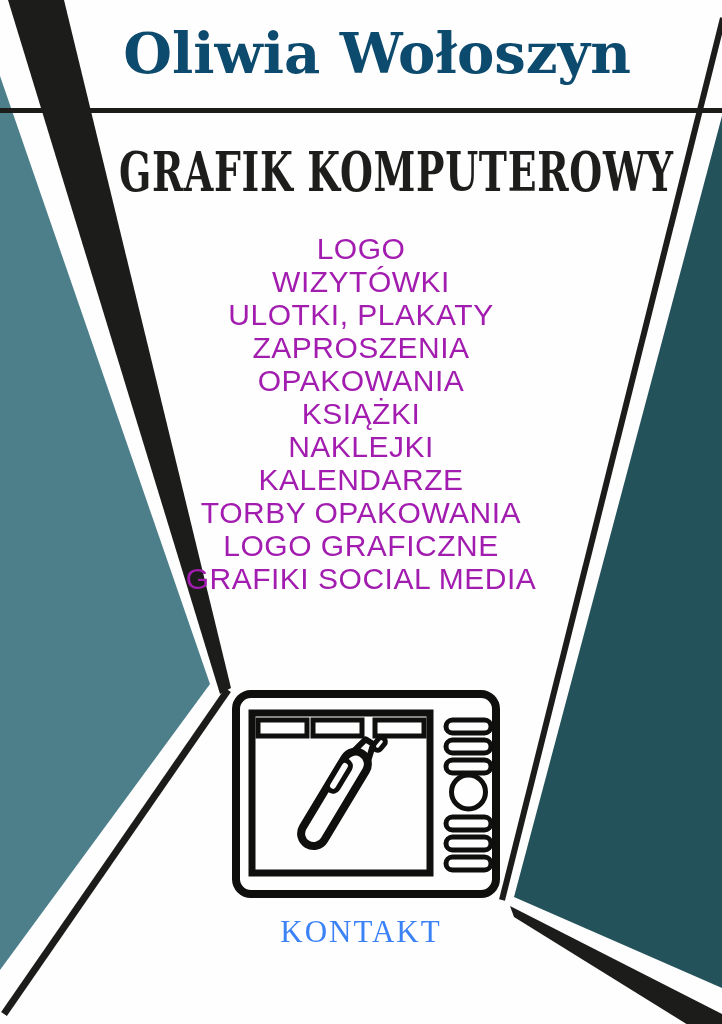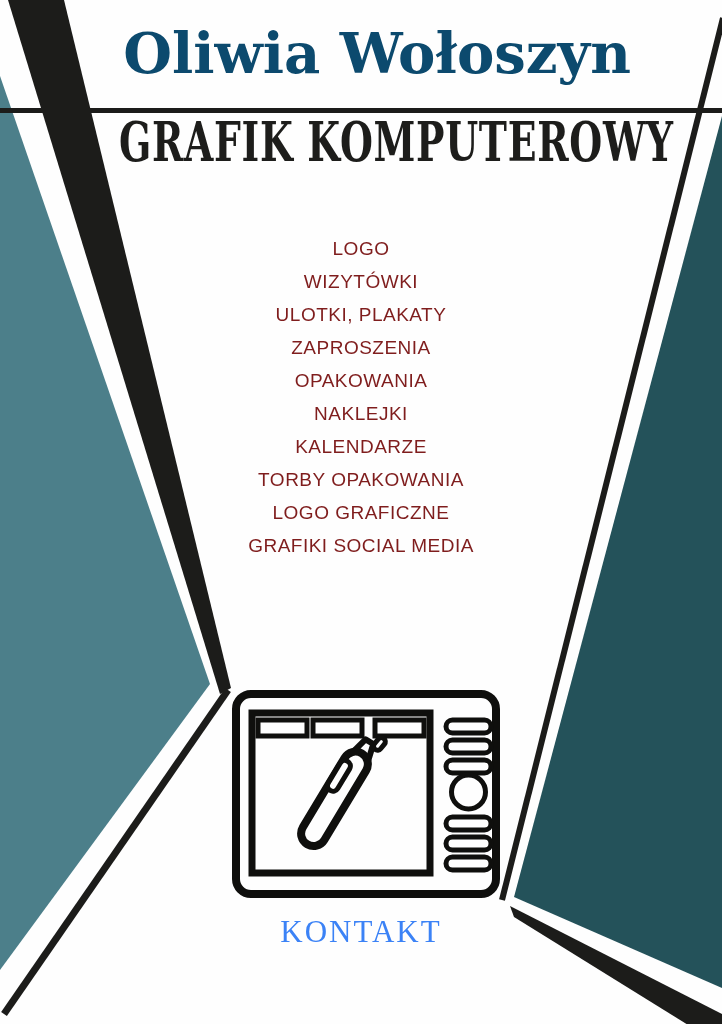--- a/index.html
+++ b/index.html
@@ -22,38 +22,38 @@
 
   #poster-name{
     top:20px;
     font-family:"DejaVu Serif", serif;
     font-weight:bold;
     font-size:56px;
     letter-spacing:0px;
     color:#0c4a6e;
     padding-left:16px;
   }
-  #poster-role{top:110px;}
+  #poster-role{top:140px;}
   #poster-role .condensed{
     display:inline-block;
     font-family:"DejaVu Serif", serif;
     font-weight:bold;
     font-size:54px;
     color:#1d1d1b;
     transform:scaleX(0.70);
     transform-origin:50% 50%;
     white-space:nowrap;
     letter-spacing:1px;
   }
   #services{
     top:232px;
     font-family:"Liberation Sans", sans-serif;
-    font-size:19px;
+    font-size:30px;
     line-height:33px;
-    color:#7f1d1d;
+    color:#a21caf;
     letter-spacing:0.5px;
   }
   #services .service-line{display:block;}
 
   #tablet-wrap{position:absolute;left:231px;top:688px;width:270px;height:212px;}
 
   #contact-heading{
     top:914px;
     font-size:31px;
     letter-spacing:2px;
@@ -92,20 +92,21 @@
   <div id="poster-role" class="center-band">
     <span class="condensed">GRAFIK KOMPUTEROWY</span>
   </div>
 
   <div id="services" class="center-band">
     <span class="service-line">LOGO</span>
     <span class="service-line">WIZYTÓWKI</span>
     <span class="service-line">ULOTKI, PLAKATY</span>
     <span class="service-line">ZAPROSZENIA</span>
     <span class="service-line">OPAKOWANIA</span>
+    <span class="service-line">KSIĄŻKI</span>
     <span class="service-line">NAKLEJKI</span>
     <span class="service-line">KALENDARZE</span>
     <span class="service-line">TORBY OPAKOWANIA</span>
     <span class="service-line">LOGO GRAFICZNE</span>
     <span class="service-line">GRAFIKI SOCIAL MEDIA</span>
   </div>
 
   <div id="tablet-wrap">
     <svg width="270" height="212" viewBox="0 0 270 212" xmlns="http://www.w3.org/2000/svg">
       <g stroke="#0f0f0d" fill="#fefefe">

